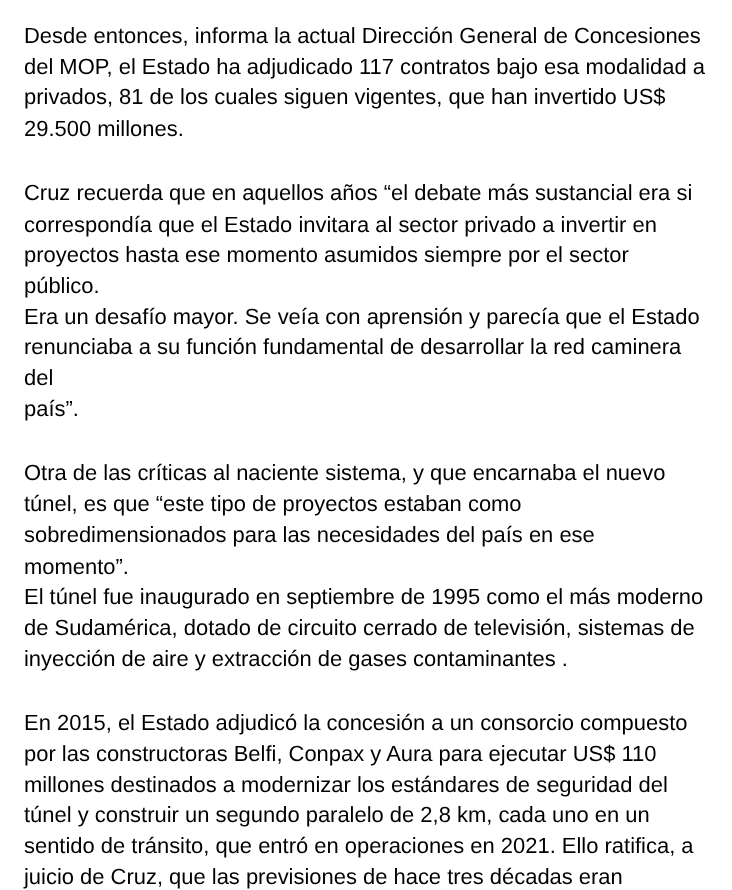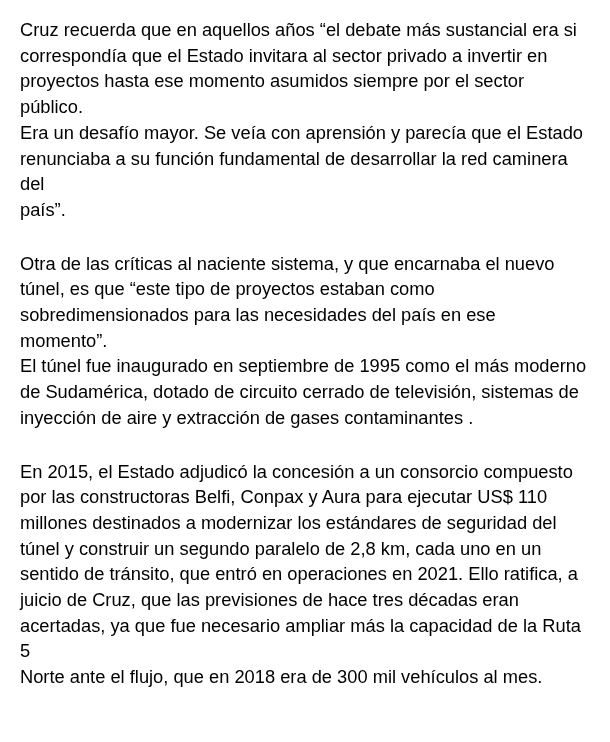--- a/index.html
+++ b/index.html
@@ -24,20 +24,24 @@
     color: #000000;
     margin: 0 0 28px 0;
     white-space: pre-line; 
     letter-spacing: 0;
   }
 </style>
 </head>
 <body>
 
 <main class="article">
+  <p>Desde entonces, informa la actual Dirección General de Concesiones
+del MOP, el Estado ha adjudicado 117 contratos bajo esa modalidad a
+privados, 81 de los cuales siguen vigentes, que han invertido US$
+29.500 millones.</p>
   <p>Cruz recuerda que en aquellos años “el debate más sustancial era si
 correspondía que el Estado invitara al sector privado a invertir en
 proyectos hasta ese momento asumidos siempre por el sector público.
 Era un desafío mayor. Se veía con aprensión y parecía que el Estado
 renunciaba a su función fundamental de desarrollar la red caminera del
 país”.</p>
   <p>Otra de las críticas al naciente sistema, y que encarnaba el nuevo
 túnel, es que “este tipo de proyectos estaban como
 sobredimensionados para las necesidades del país en ese momento”.
 El túnel fue inaugurado en septiembre de 1995 como el más moderno

